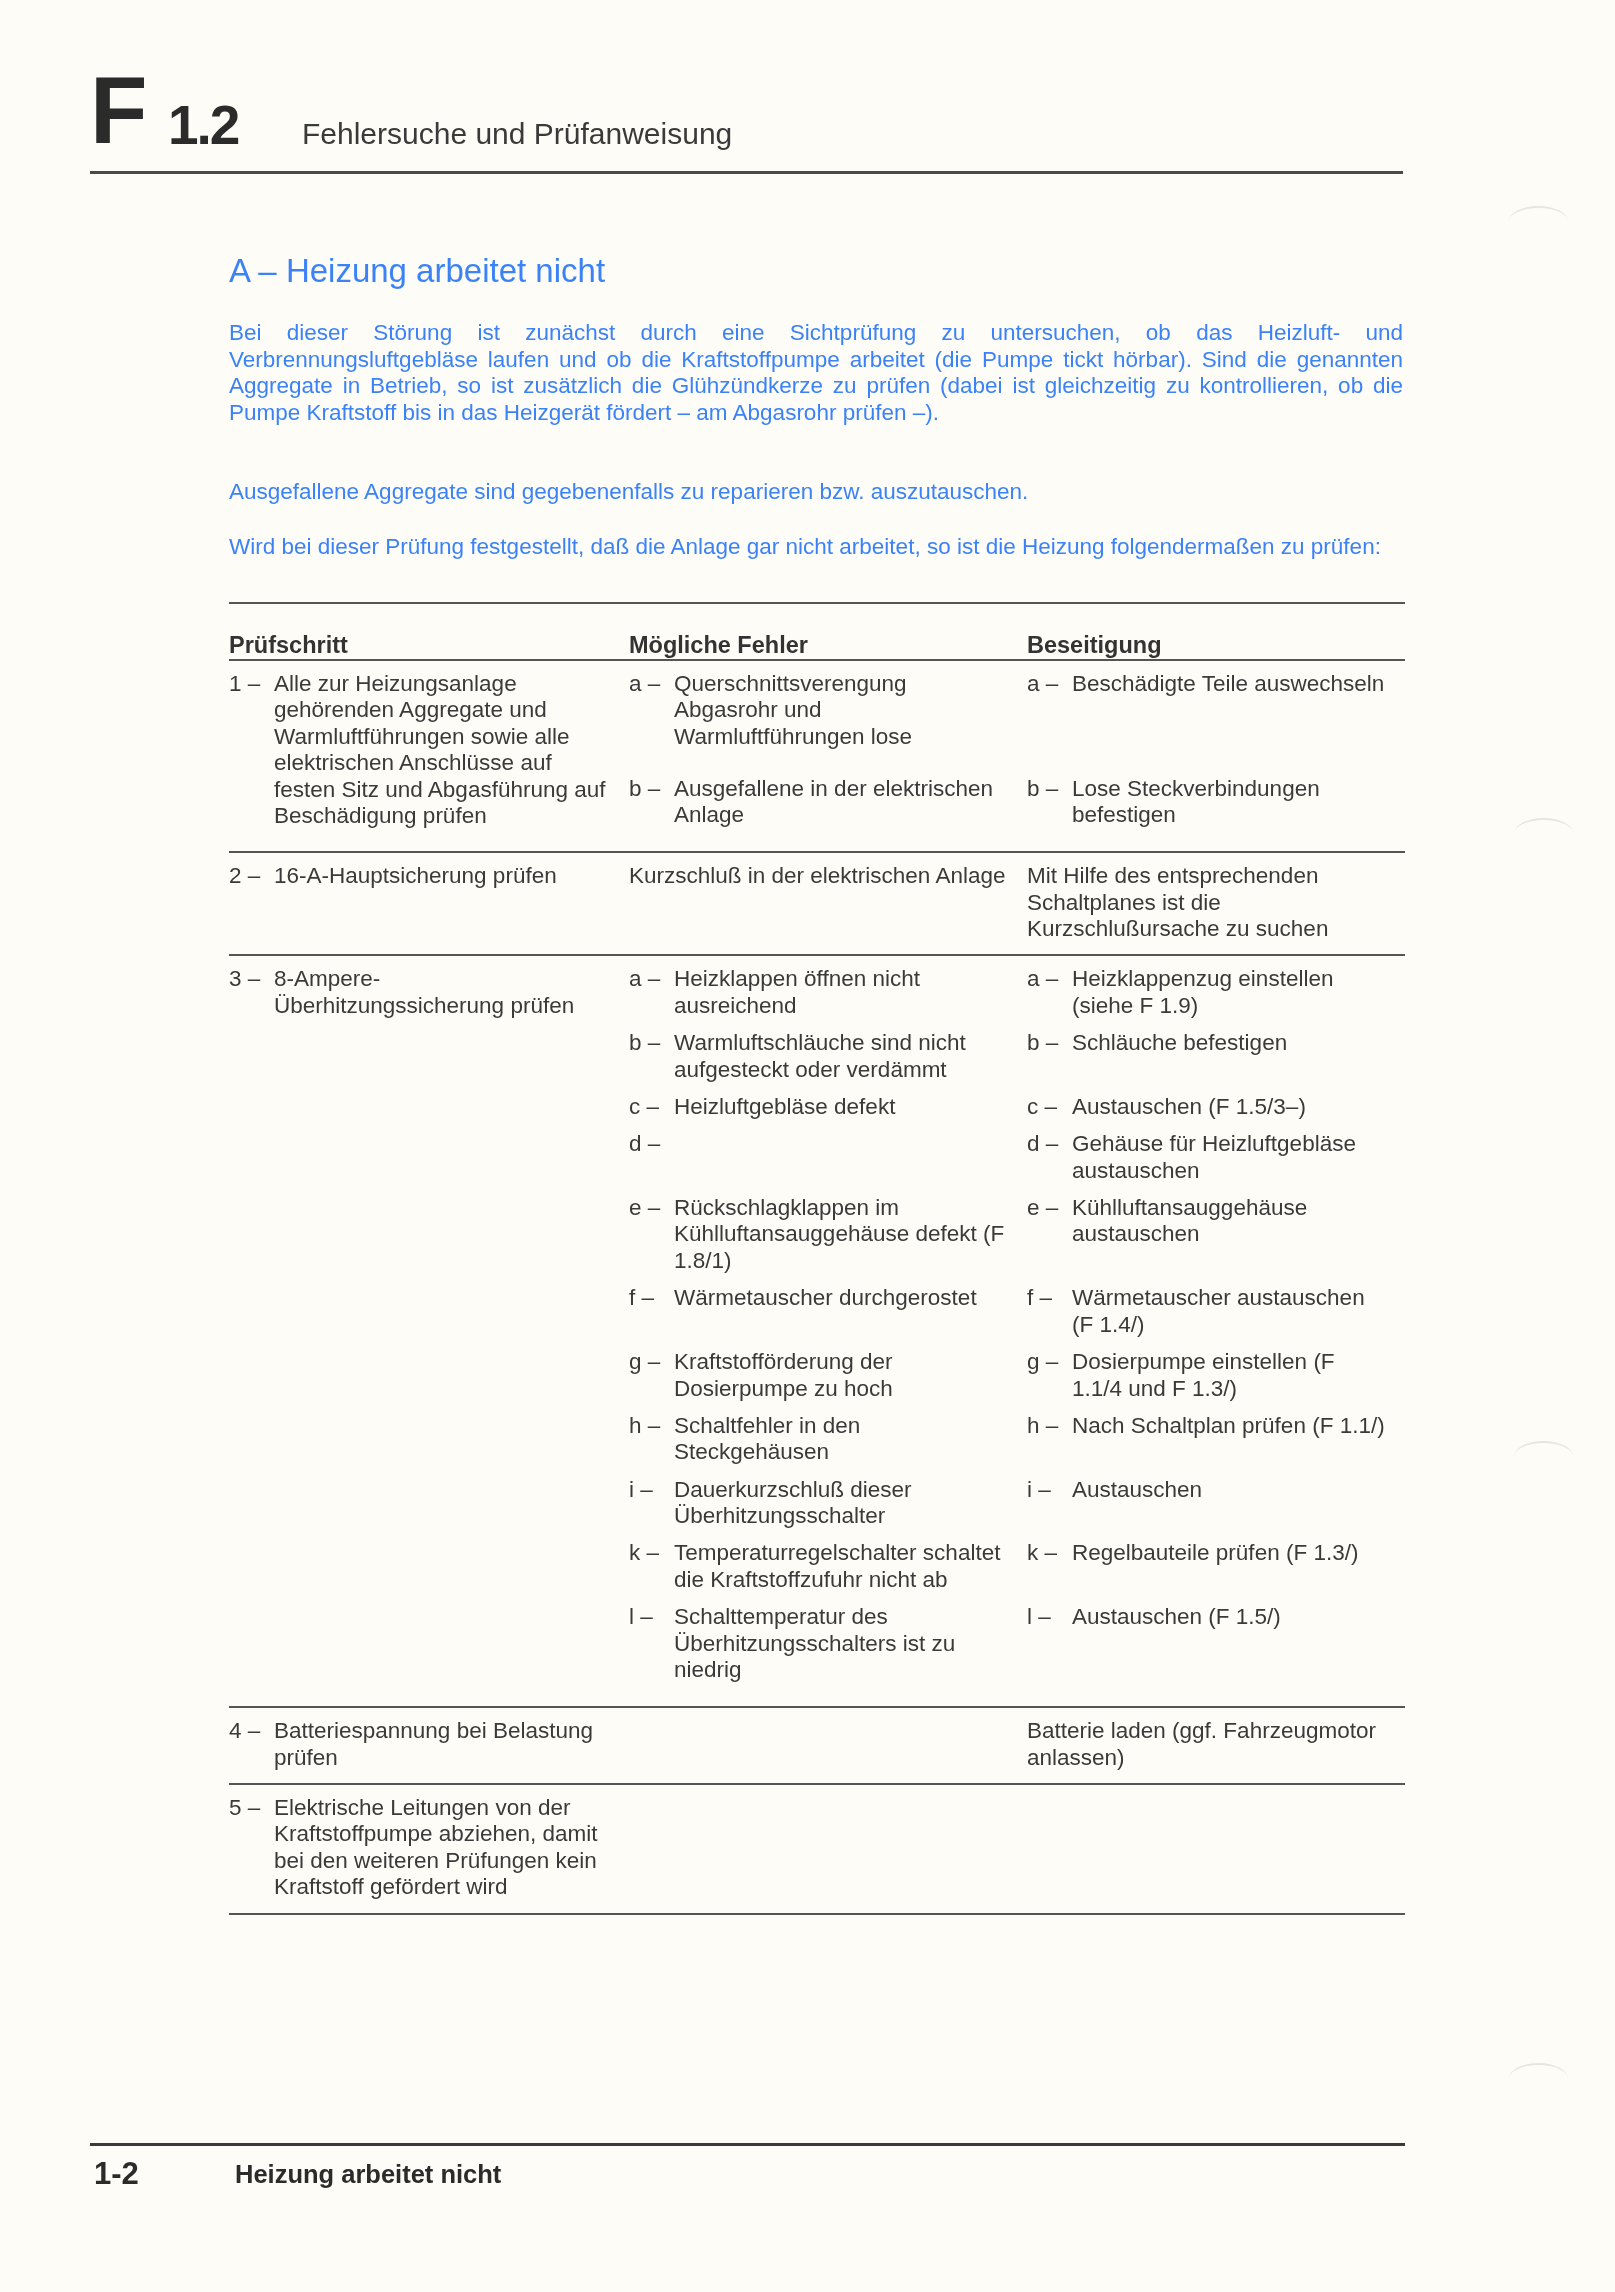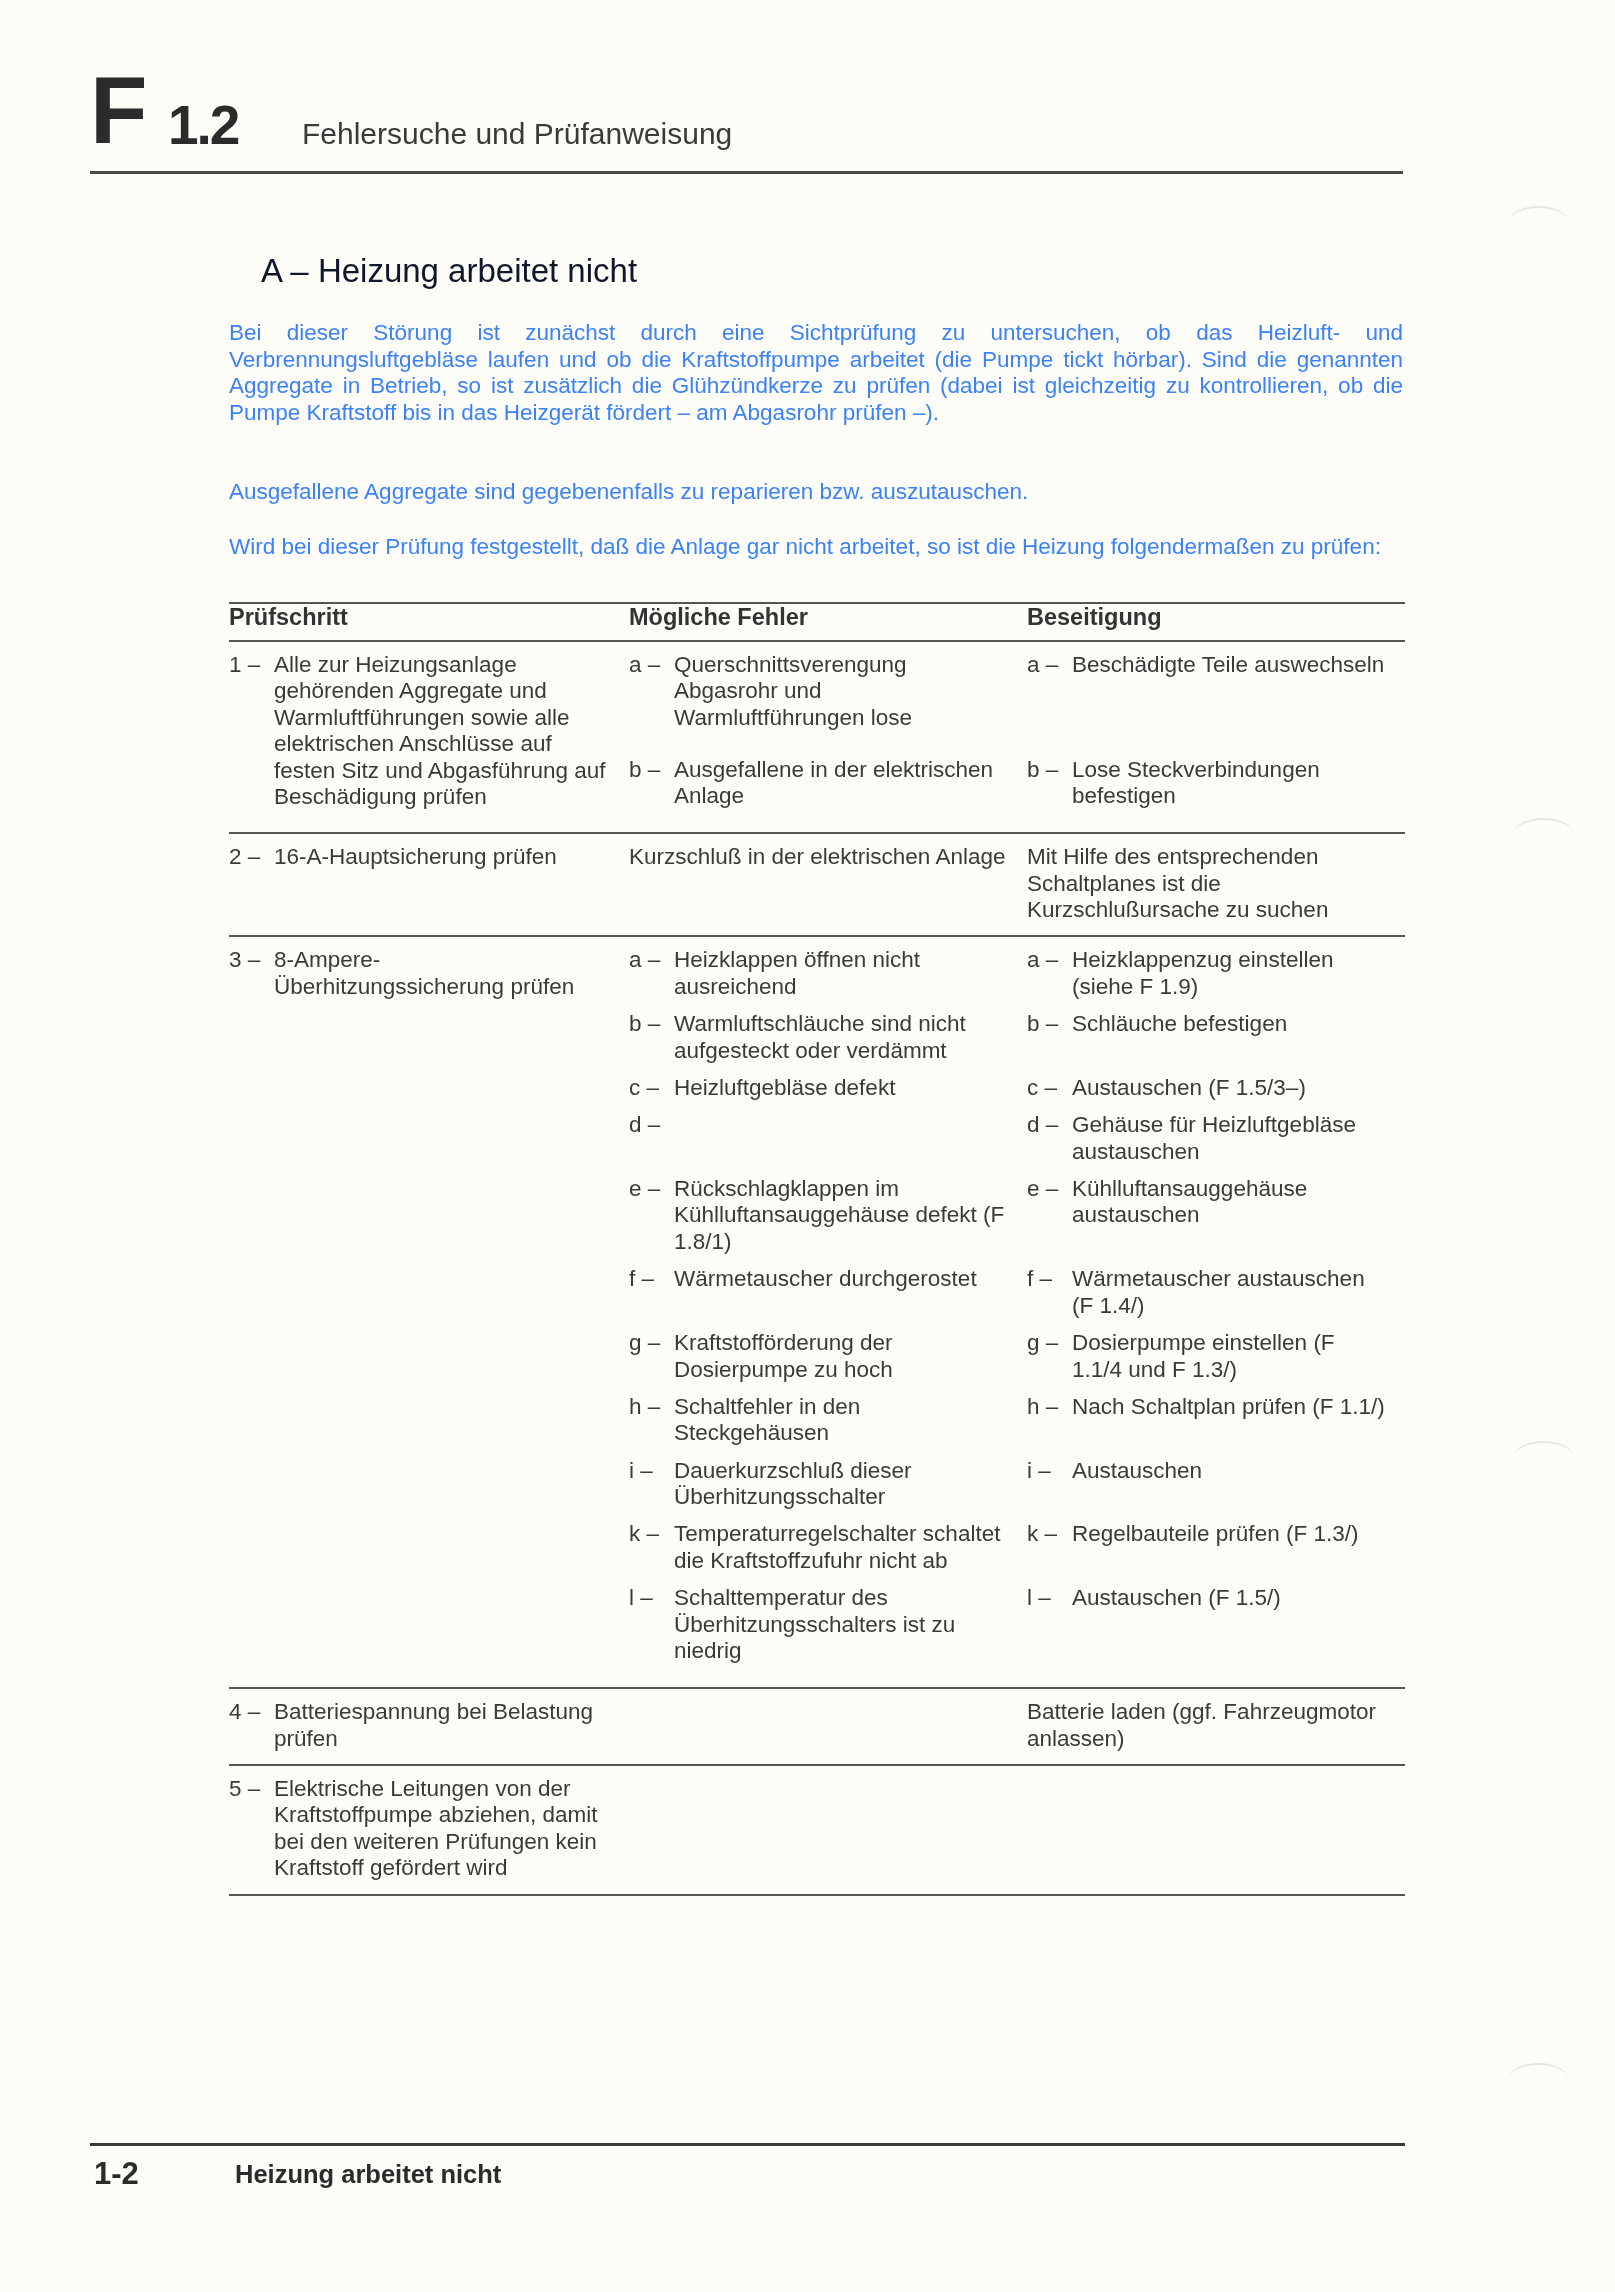--- a/index.html
+++ b/index.html
@@ -12,30 +12,30 @@
     .page { position: absolute; left: 0; top: 0; width: 1615px; height: 2293px; }
 
     
     .hdr { position: absolute; left: 90px; top: 67px; height: 88px; width: 1313px; }
     .hdr-F { position: absolute; left: 0; top: 0; font-size: 94px; font-weight: bold; color: #2b2b2b; line-height: 88px; letter-spacing: -2px; }
     .hdr-num { position: absolute; left: 78px; top: 29px; font-size: 55px; font-weight: bold; color: #2b2b2b; line-height: 59px; letter-spacing: -2px; }
     .hdr-title { position: absolute; left: 212px; top: 47px; font-size: 30px; color: #3a3a3a; line-height: 39px; text-align: right; }
     .hdr-rule { position: absolute; left: 90px; top: 171px; width: 1313px; height: 2.9px; background: #4a4a4a; }
 
     
-    .sec-title { position: absolute; left: 229px; top: 249px; font-size: 33px; color: #0f172a; line-height: 43px; margin-left: 32px; }
+    .sec-title { position: absolute; left: 229px; top: 249px; font-size: 33px; color: #3b82f6; line-height: 43px; }
     .para { position: absolute; left: 229px; width: 1174px; font-size: 22.5px; line-height: 26.5px; color: #3b82f6; text-align: justify; margin: 0; }
     .p1 { top: 320px; }
     .p2 { top: 479px; }
     .p3 { top: 526px; margin-top: 8px; }
 
     
     .tbl { position: absolute; left: 229px; top: 602px; width: 1176px; }
     .rule { height: 2px; background: #555; width: 100%; }
-    .thead { display: flex; height: 36px; align-items: flex-start; }
+    .thead { display: flex; height: 55px; align-items: flex-end; }
     .th { font-weight: bold; font-size: 23.5px; color: #333; }
     .c1 { width: 400px; flex: none; }
     .c2 { width: 398px; flex: none; }
     .c3 { width: 378px; flex: none; }
     .trow { display: flex; padding: 9.8px 0 11.8px 0; font-size: 22.5px; line-height: 26.5px; }
     .cell { box-sizing: border-box; }
     .step { display: flex; }
     .step .lbl { width: 45px; flex: none; white-space: pre; }
     .step .txt { flex: 1; padding-right: 19.6px; }
     .item { display: flex; margin-bottom: 11.8px; }

